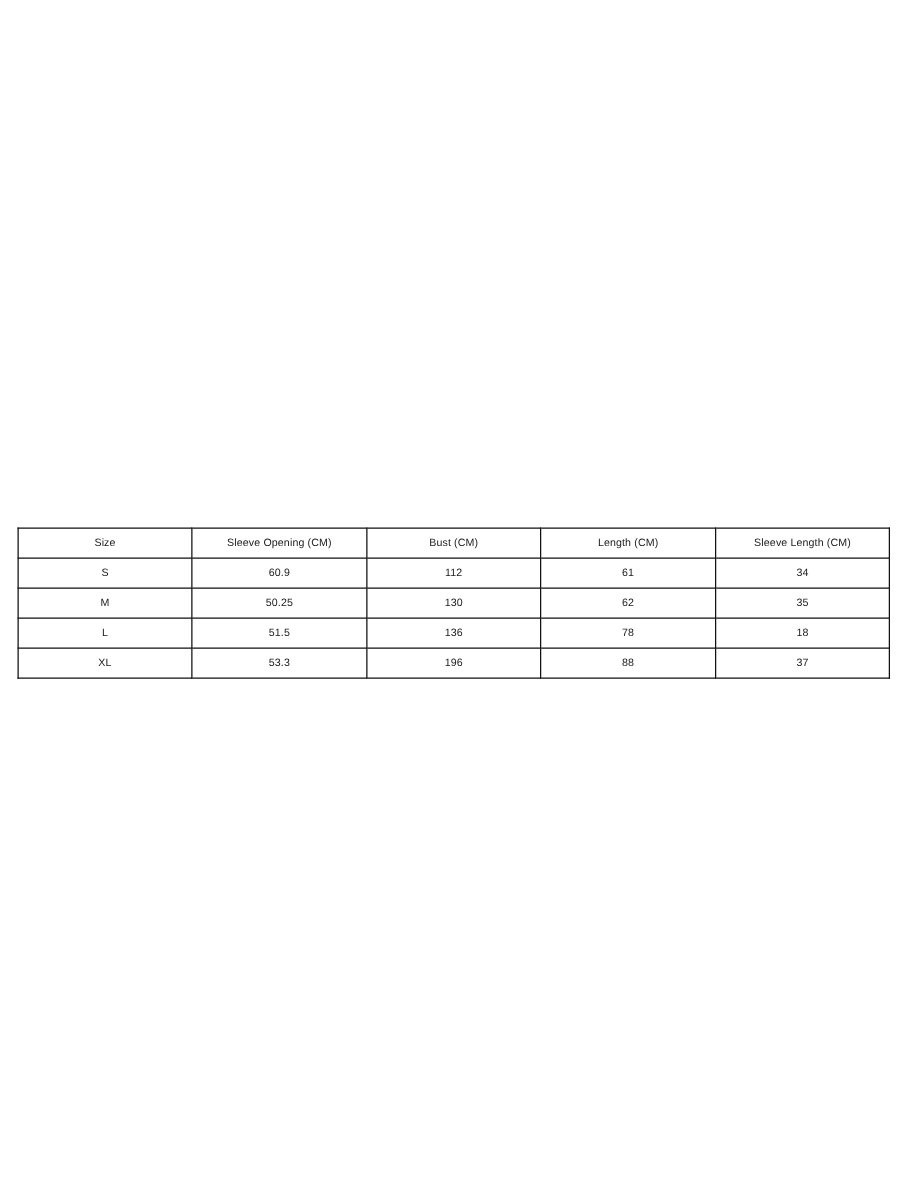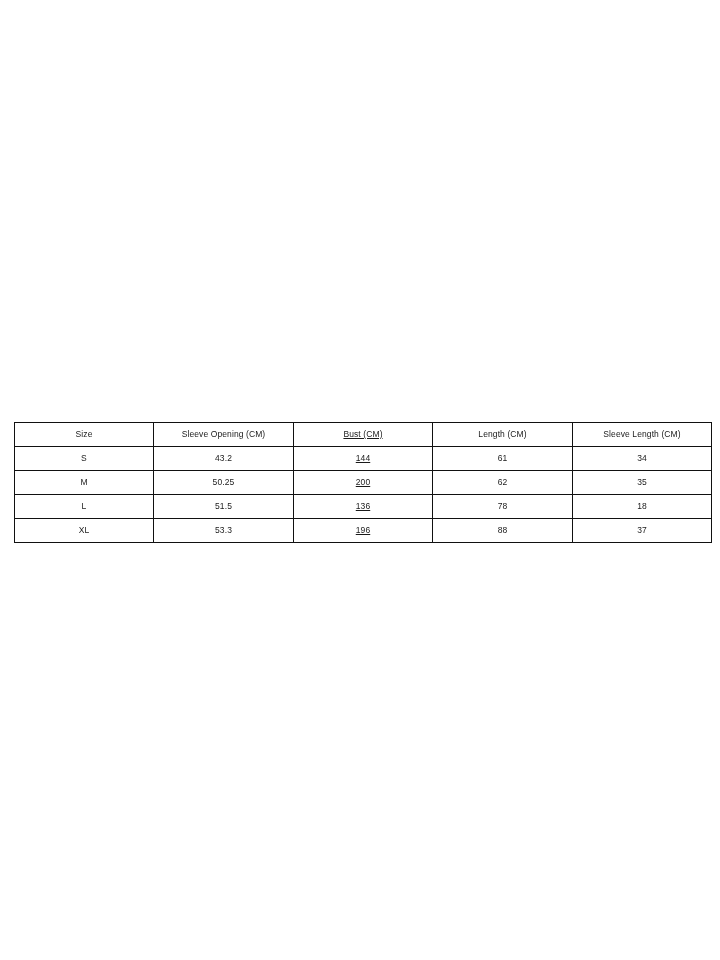--- a/index.html
+++ b/index.html
@@ -45,21 +45,21 @@
     padding: 0;
     height: 23px;
     line-height: 23px;
     letter-spacing: 0.1px;
   }
   table.size-chart thead td {
     height: 23px;
   }
   .col-0 { width: 138px; }
   .col-1 { width: 139px; }
-  .col-2 { width: 138px; text-decoration: underline; }
+  .col-2 { width: 138px; }
   .col-3 { width: 139px; }
   .col-4 { width: 138px; margin-top: 40px; }
 </style>
 </head>
 <body>
 
 <div class="page">
   <div class="size-chart-wrap">
     <table class="size-chart">
       <thead>
@@ -67,29 +67,29 @@
           <td class="col-0">Size</td>
           <td class="col-1">Sleeve Opening (CM)</td>
           <td class="col-2">Bust (CM)</td>
           <td class="col-3">Length (CM)</td>
           <td class="col-4">Sleeve Length (CM)</td>
         </tr>
       </thead>
       <tbody>
         <tr>
           <td class="col-0">S</td>
-          <td class="col-1">43.2</td>
-          <td class="col-2">144</td>
+          <td class="col-1">60.9</td>
+          <td class="col-2">112</td>
           <td class="col-3">61</td>
           <td class="col-4">34</td>
         </tr>
         <tr>
           <td class="col-0">M</td>
           <td class="col-1">50.25</td>
-          <td class="col-2">200</td>
+          <td class="col-2">130</td>
           <td class="col-3">62</td>
           <td class="col-4">35</td>
         </tr>
         <tr>
           <td class="col-0">L</td>
           <td class="col-1">51.5</td>
           <td class="col-2">136</td>
           <td class="col-3">78</td>
           <td class="col-4">18</td>
         </tr>

